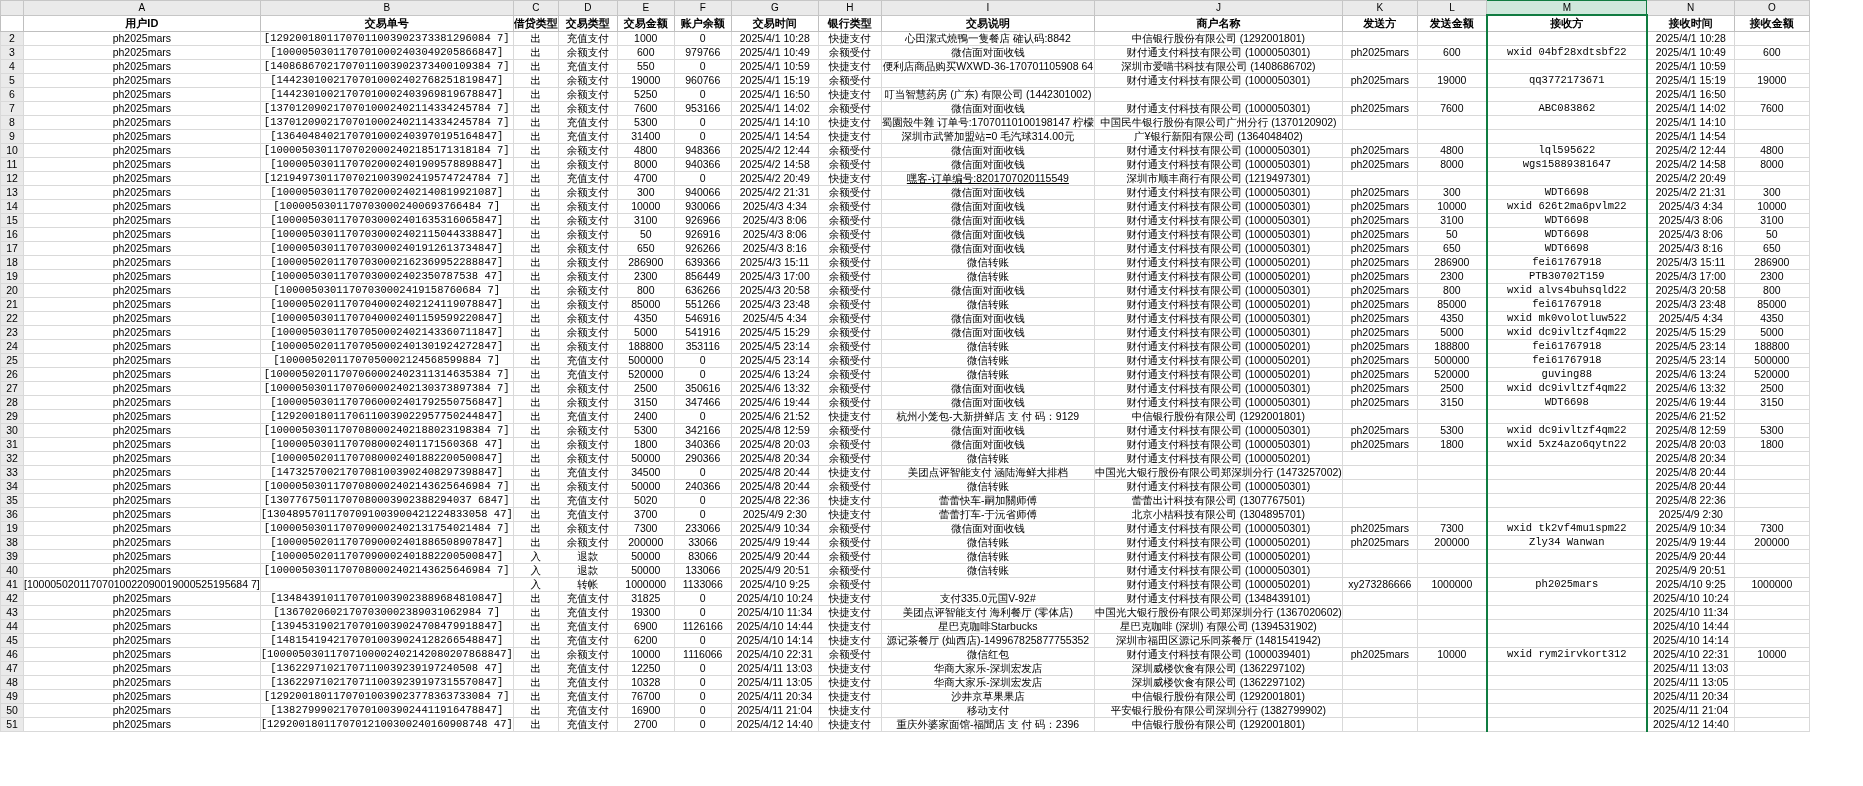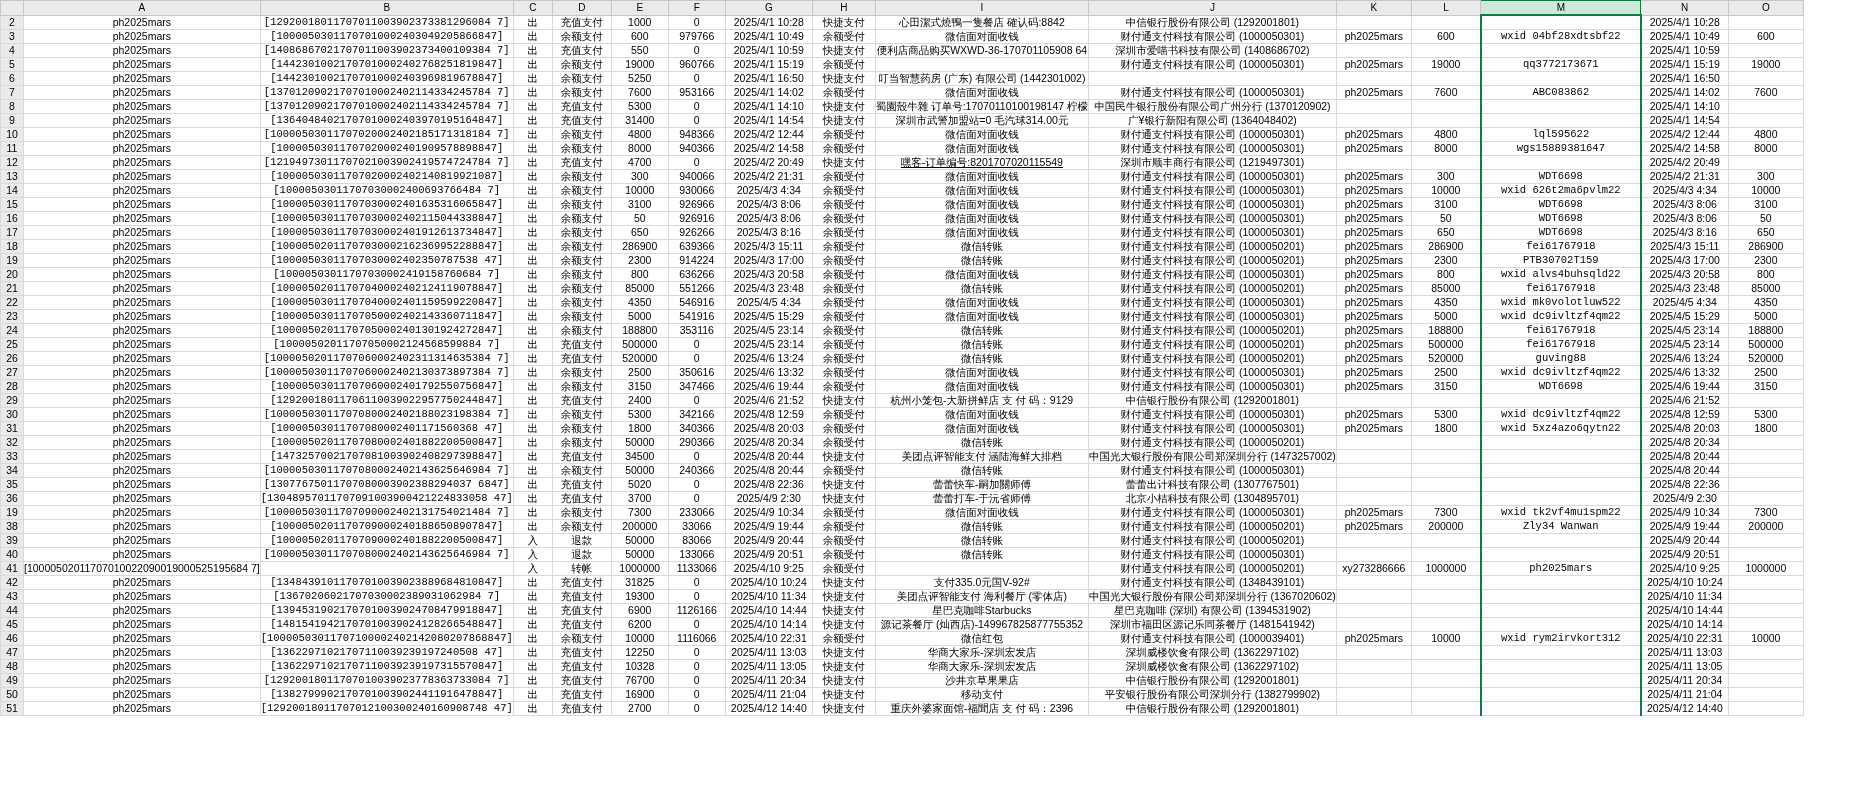--- a/index.html
+++ b/index.html
@@ -52,20 +52,38 @@
           <td style="width: 86px;">G</td>
           <td style="width: 62px;">H</td>
           <td style="width: 198px;">I</td>
           <td style="width: 212px;">J</td>
           <td style="width: 74px;">K</td>
           <td style="width: 68px;">L</td>
           <td class="sel" style="width: 158px;">M</td>
           <td style="width: 86px;">N</td>
           <td style="width: 74px;">O</td>
         </tr>
+      <tr class="fieldhdr">
+        <td class="rn"></td>
+      <td style="width: 78px;">用户ID</td>
+          <td style="width: 200px;">交易单号</td>
+          <td style="width: 38px;">借贷类型</td>
+          <td style="width: 58px;">交易类型</td>
+          <td style="width: 56px;">交易金额</td>
+          <td style="width: 56px;">账户余额</td>
+          <td style="width: 86px;">交易时间</td>
+          <td style="width: 62px;">银行类型</td>
+          <td style="width: 198px;">交易说明</td>
+          <td style="width: 212px;">商户名称</td>
+          <td style="width: 74px;">发送方</td>
+          <td style="width: 68px;">发送金额</td>
+          <td class="selcol" style="width: 158px;">接收方</td>
+          <td style="width: 86px;">接收时间</td>
+          <td style="width: 74px;">接收金额</td>
+        </tr>
     </thead>
     <tbody>
         <tr class="datarow">
           <td class="rn">2</td>
           <td class="c" style="width: 78px;">ph2025mars</td>
           <td class="c mono" style="width: 200px;">[12920018011707011003902373381296084 7]</td>
           <td class="c" style="width: 38px;">出</td>
           <td class="c" style="width: 58px;">充值支付</td>
           <td class="c" style="width: 56px;">1000</td>
           <td class="c" style="width: 56px;">0</td>
@@ -367,21 +385,21 @@
           <td class="c" style="width: 86px;">2025/4/3 15:11</td>
           <td class="c" style="width: 74px;">286900</td>
         </tr>
         <tr class="datarow">
           <td class="rn">19</td>
           <td class="c" style="width: 78px;">ph2025mars</td>
           <td class="c mono" style="width: 200px;">[10000503011707030002402350787538 47]</td>
           <td class="c" style="width: 38px;">出</td>
           <td class="c" style="width: 58px;">余额支付</td>
           <td class="c" style="width: 56px;">2300</td>
-          <td class="c" style="width: 56px;">914224</td>
+          <td class="c" style="width: 56px;">856449</td>
           <td class="c" style="width: 86px;">2025/4/3 17:00</td>
           <td class="c" style="width: 62px;">余额受付</td>
           <td class="c tiny" style="width: 198px;">微信转账</td>
           <td class="c tiny" style="width: 212px;">财付通支付科技有限公司 (1000050201)</td>
           <td class="c" style="width: 74px;">ph2025mars</td>
           <td class="c" style="width: 68px;">2300</td>
           <td class="c mono selcol" style="width: 158px;">PTB30702T159</td>
           <td class="c" style="width: 86px;">2025/4/3 17:00</td>
           <td class="c" style="width: 74px;">2300</td>
         </tr>

